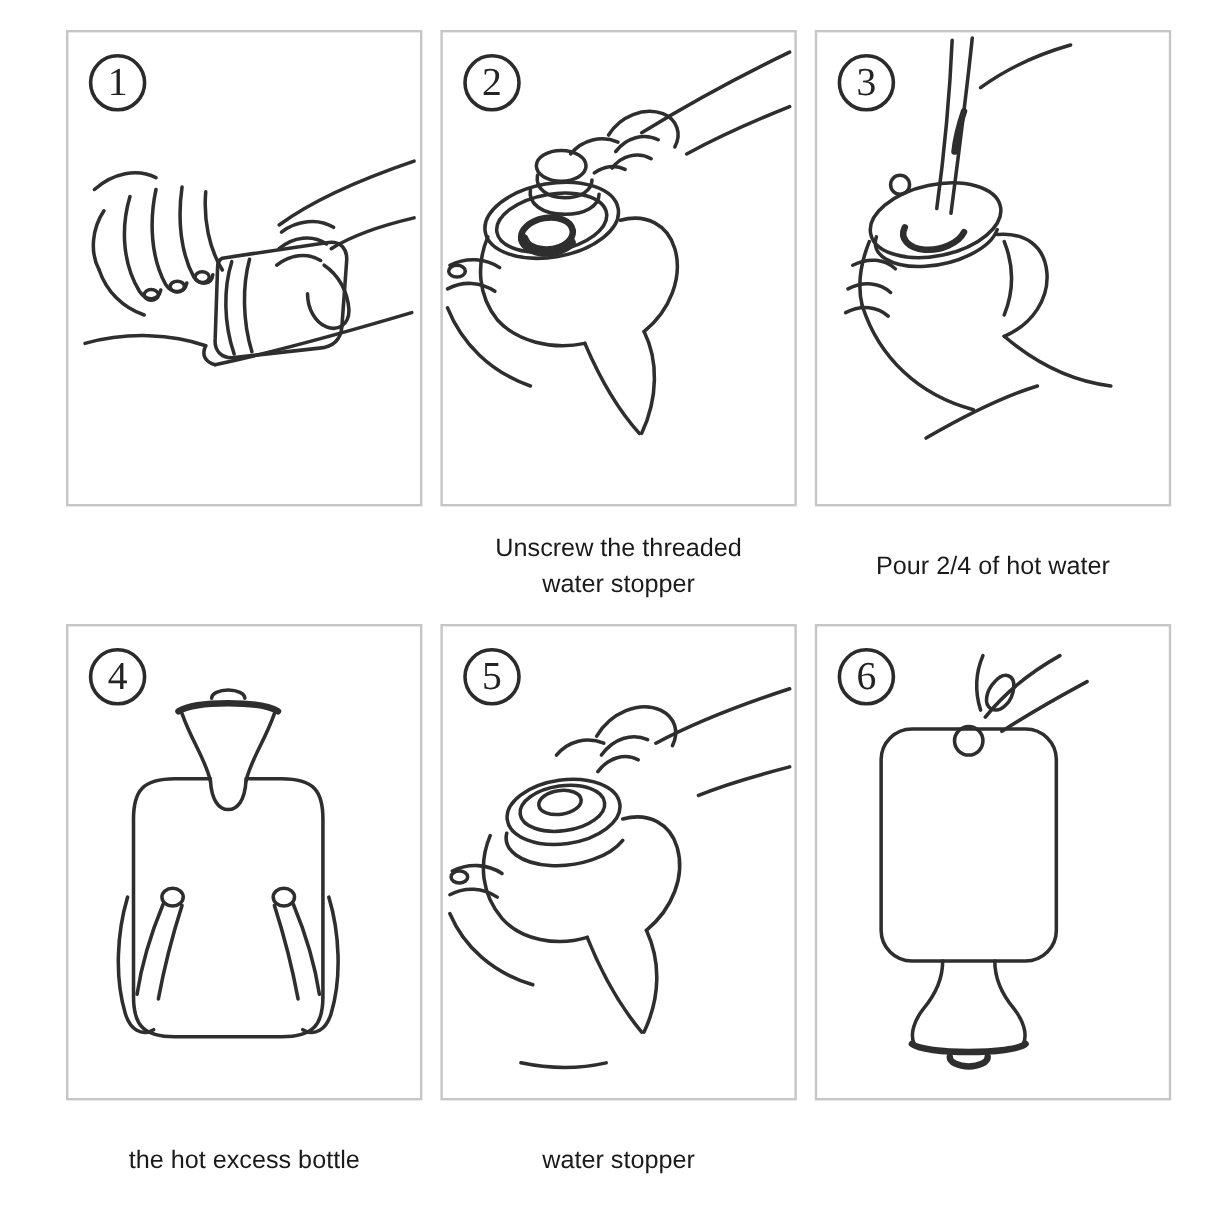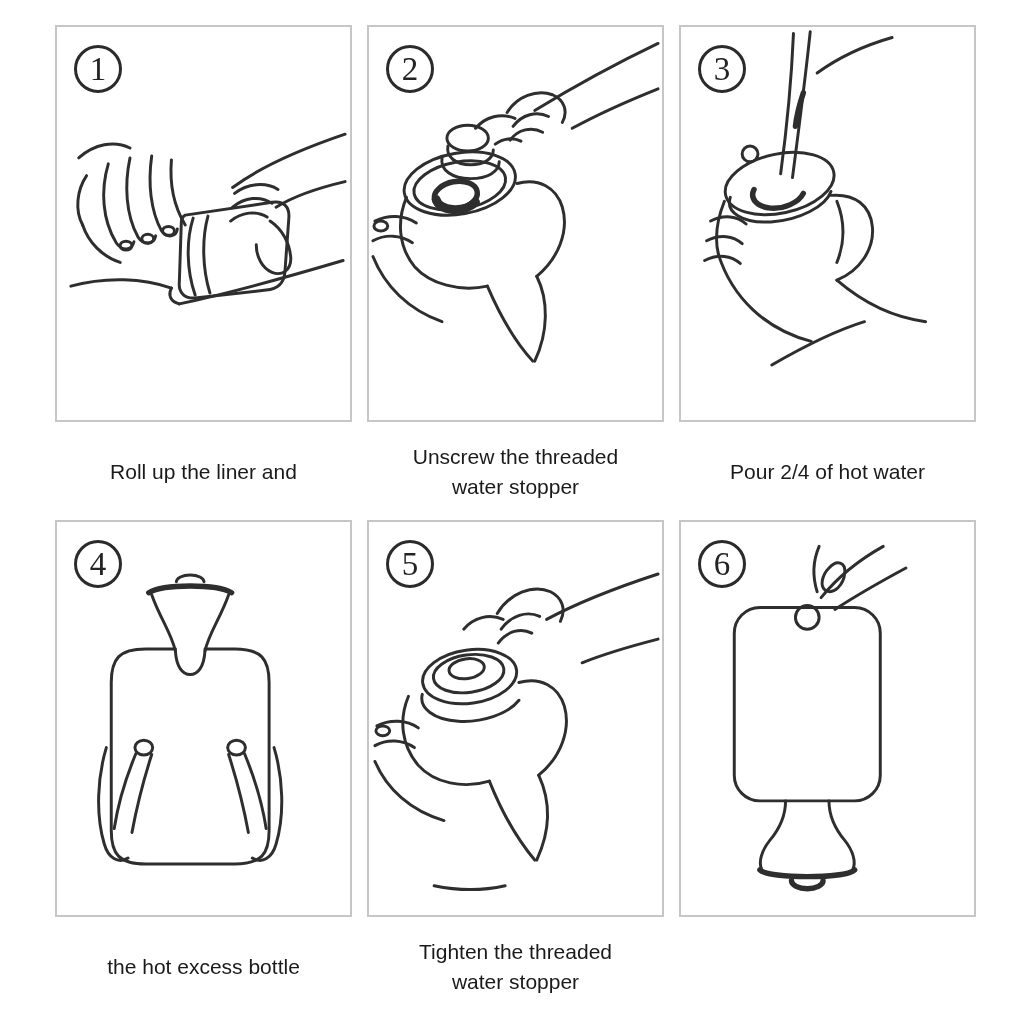--- a/index.html
+++ b/index.html
@@ -75,21 +75,20 @@
             <path d="M 216 196 C 228 204 236 218 237 234 C 237 246 228 252 218 248 C 208 244 202 232 202 220"></path>
           </g>
           <g>
             <path d="M 14 262 C 50 252 88 254 116 264"></path>
             <path d="M 116 264 C 112 272 116 278 124 280"></path>
             <path d="M 124 280 C 180 268 236 252 290 236"></path>
           </g>
         </svg>
       </div>
       <figcaption class="caption">
-        <span>Roll up the liner and</span>
       </figcaption>
     </figure>
 
     <figure class="step">
       <div class="panel">
         <span class="badge">2</span>
         <svg class="illus" viewBox="0 0 297 397" aria-hidden="true">
           <g>
             <path d="M 293 16 C 247 38 204 62 168 84"></path>
             <path d="M 293 62 C 258 76 228 90 206 102"></path>
@@ -227,21 +226,20 @@
             <path d="M 122 262 C 134 292 148 318 168 342"></path>
             <path d="M 8 206 C 22 199 38 200 50 208"></path>
             <path d="M 6 226 C 19 219 34 220 46 228"></path>
             <ellipse cx="14" cy="211" rx="7" ry="5"></ellipse>
             <path d="M 6 242 C 18 270 42 292 76 302"></path>
           </g>
           <path d="M 66 368 C 90 373 116 373 138 368" stroke="#c9c9c9" stroke-width="2"></path>
         </svg>
       </div>
       <figcaption class="caption">
-        <span>Tighten the threaded</span>
         <span>water stopper</span>
       </figcaption>
     </figure>
 
     <figure class="step">
       <div class="panel">
         <span class="badge">6</span>
         <svg class="illus" viewBox="0 0 297 397" aria-hidden="true">
           <g>
             <path d="M 205 24 C 180 38 158 56 142 76"></path>

